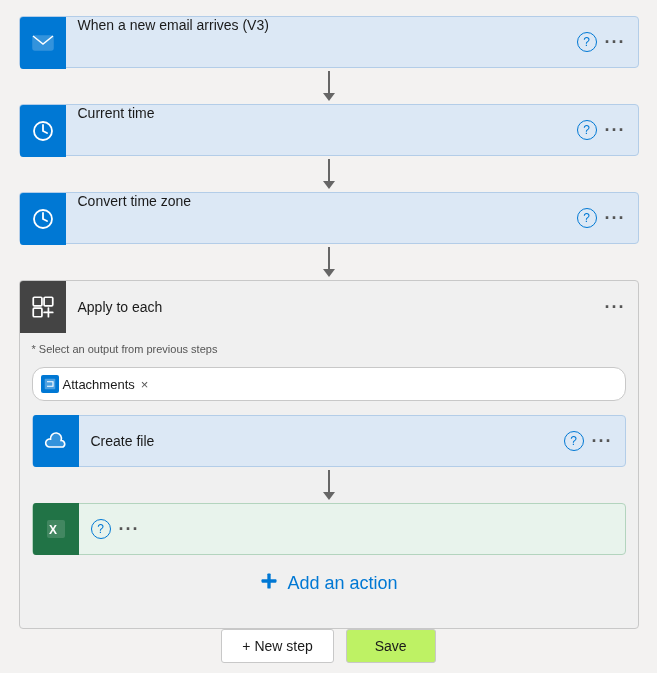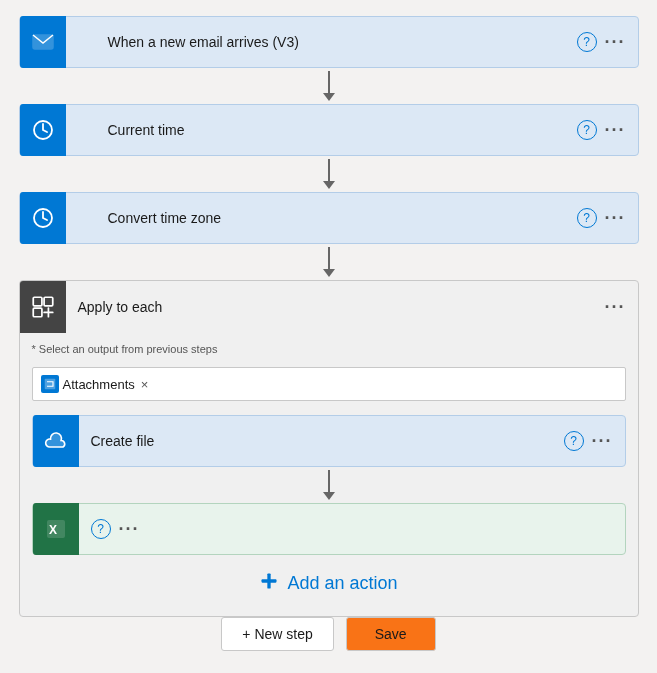--- a/index.html
+++ b/index.html
@@ -21,25 +21,23 @@
       align-items: center;
     }
 
     
     .step-card {
       width: 100%;
       background: #dce8f5;
       border: 1.5px solid #b3cde8;
       border-radius: 4px;
       display: flex;
-      align-items: center;
       padding: 0 12px 0 0;
       height: 52px;
       position: relative;
-      gap: 30px;
     }
 
     .step-icon {
       width: 46px;
       height: 52px;
       background: #0078d4;
       border-radius: 3px 0 0 3px;
       display: flex;
       align-items: center;
       justify-content: center;
@@ -108,21 +106,21 @@
       border-right: 6px solid transparent;
       border-top: 8px solid #666;
     }
 
     
     .apply-container {
       width: 100%;
       background: #f0f0f0;
       border: 1.5px solid #c8c8c8;
       border-radius: 4px;
-      padding: 0 0 12px 0;
+      padding: 0 0 24px 0;
     }
 
     .apply-header {
       display: flex;
       align-items: center;
       padding: 0 12px 0 0;
       height: 52px;
       background: transparent;
     }
 
@@ -153,21 +151,21 @@
       font-size: 11px;
       color: #555;
       margin-bottom: 12px;
     }
 
     .tag-input {
       width: 100%;
       min-height: 34px;
       background: white;
       border: 1px solid #c8c8c8;
-      border-radius: 2px;
+      border-radius: 12px;
       display: flex;
       align-items: center;
       padding: 4px 8px;
       gap: 6px;
     }
 
     .tag {
       background: white;
       border: none;
       display: flex;
@@ -251,21 +249,21 @@
       background: white;
       border-radius: 3px;
       padding: 8px 20px;
       font-size: 14px;
       cursor: pointer;
       color: #1a1a1a;
     }
 
     .btn-save {
       border: 1.5px solid #c8c8c8;
-      background: #f97316;
+      background: #bef264;
       border-radius: 3px;
       padding: 8px 28px;
       font-size: 14px;
       cursor: pointer;
       color: #1a1a1a;
     }
 
     
     .icon-svg {
       width: 24px;

